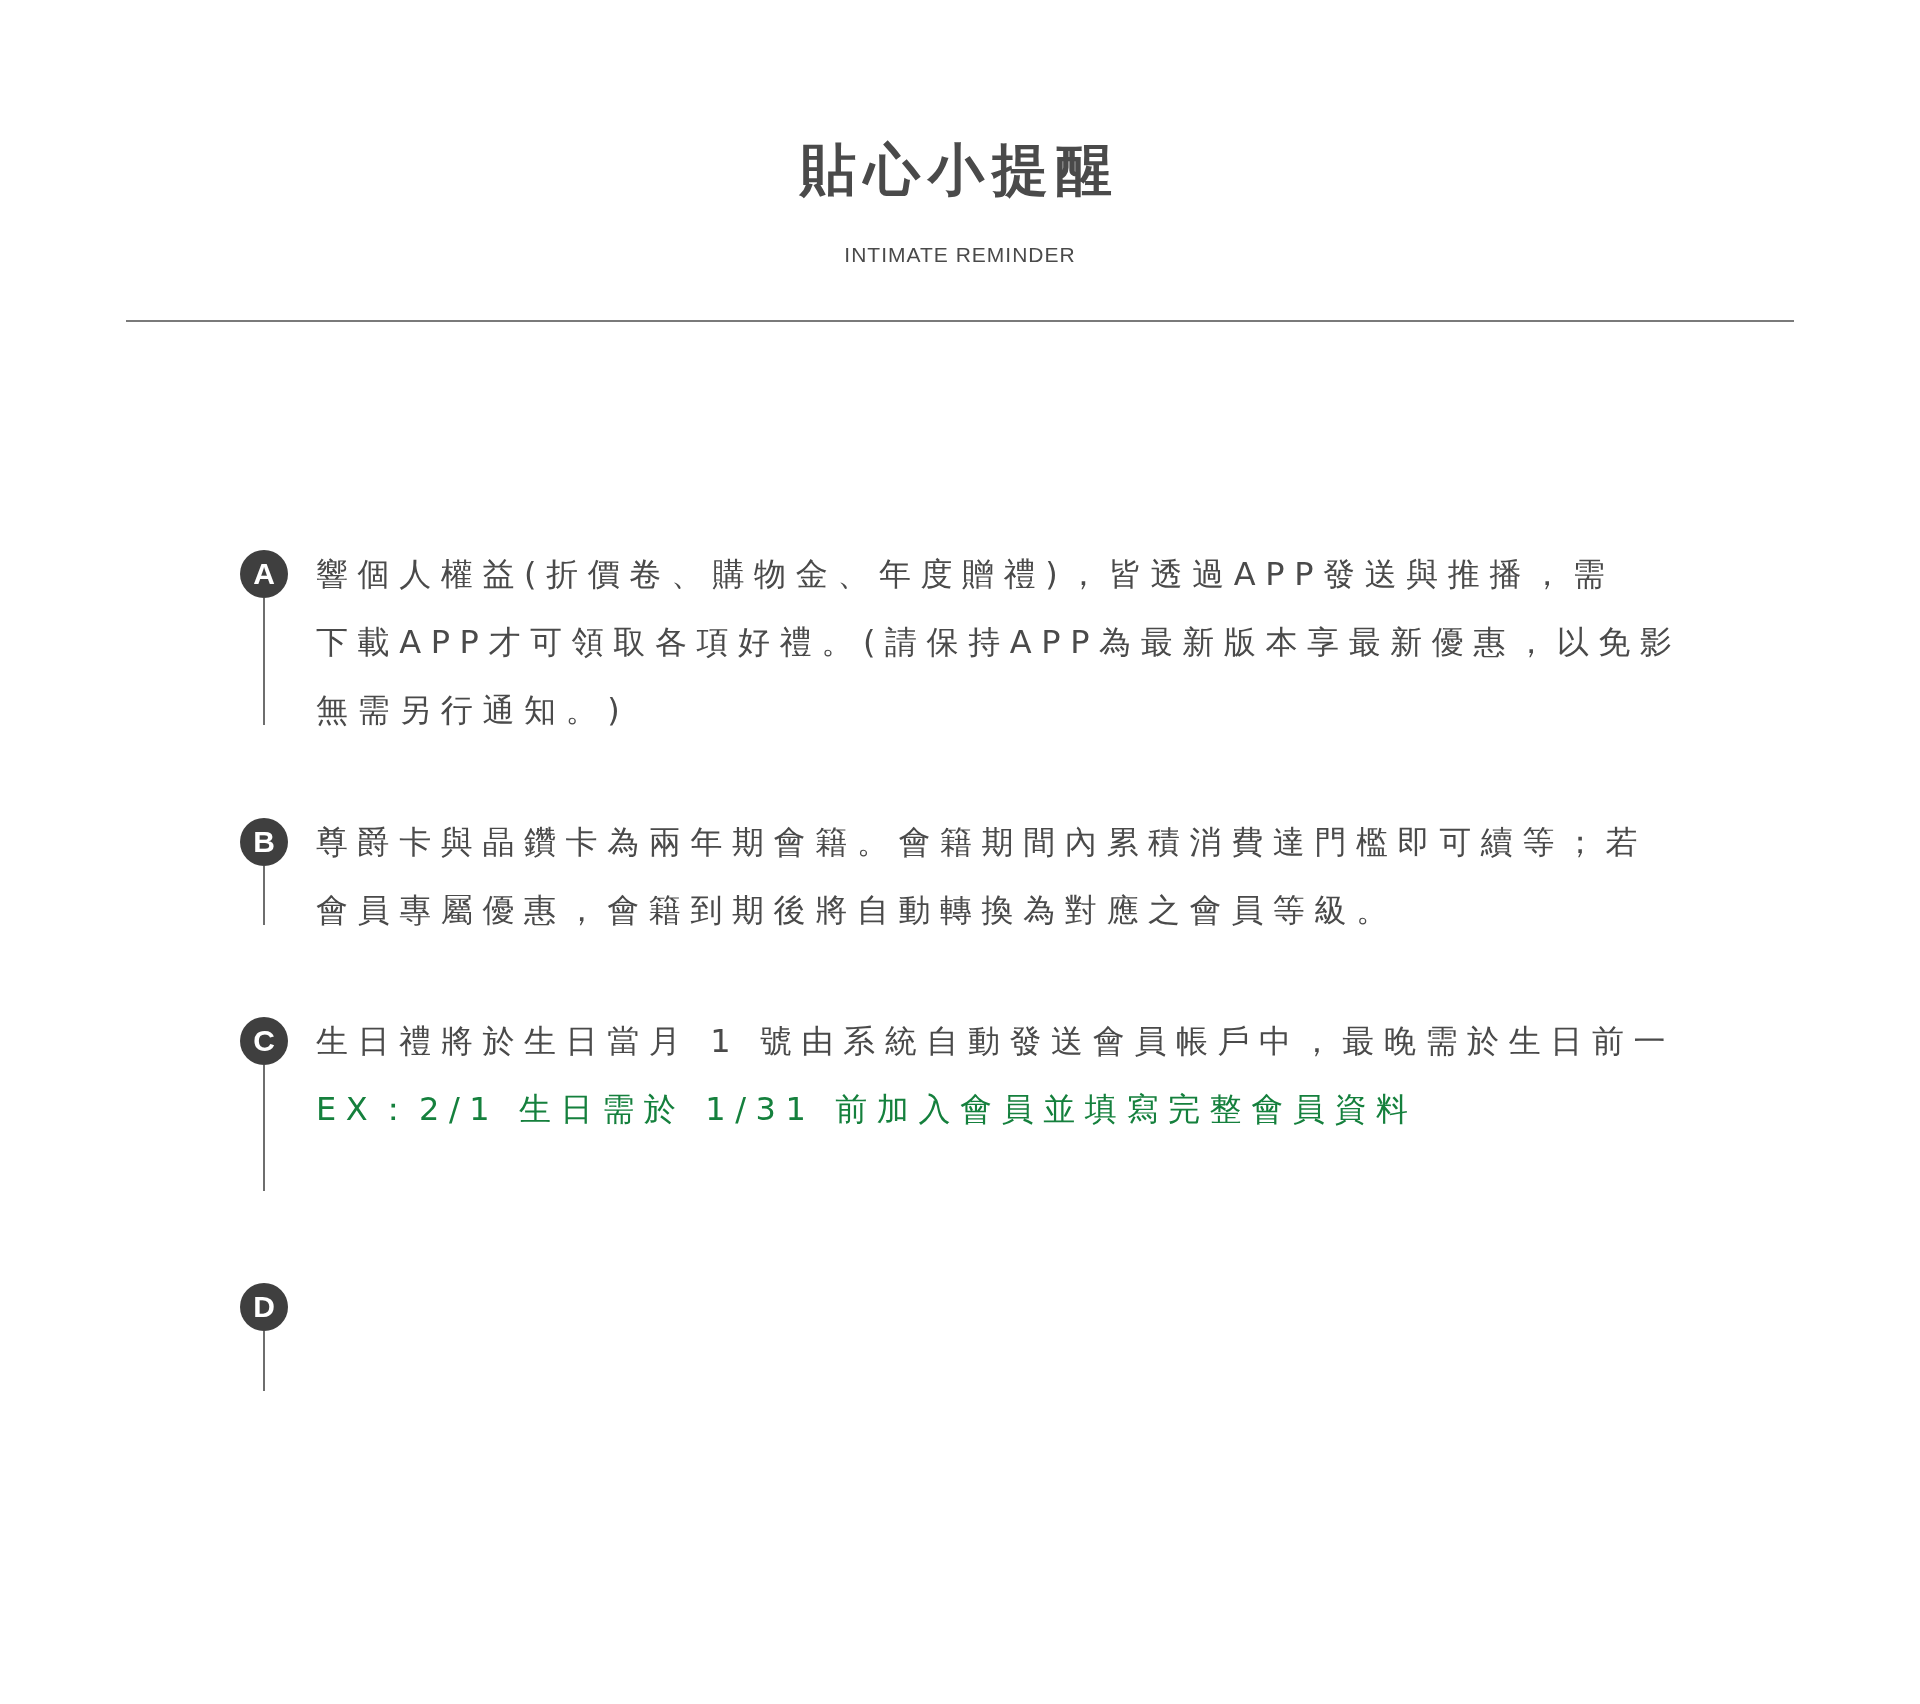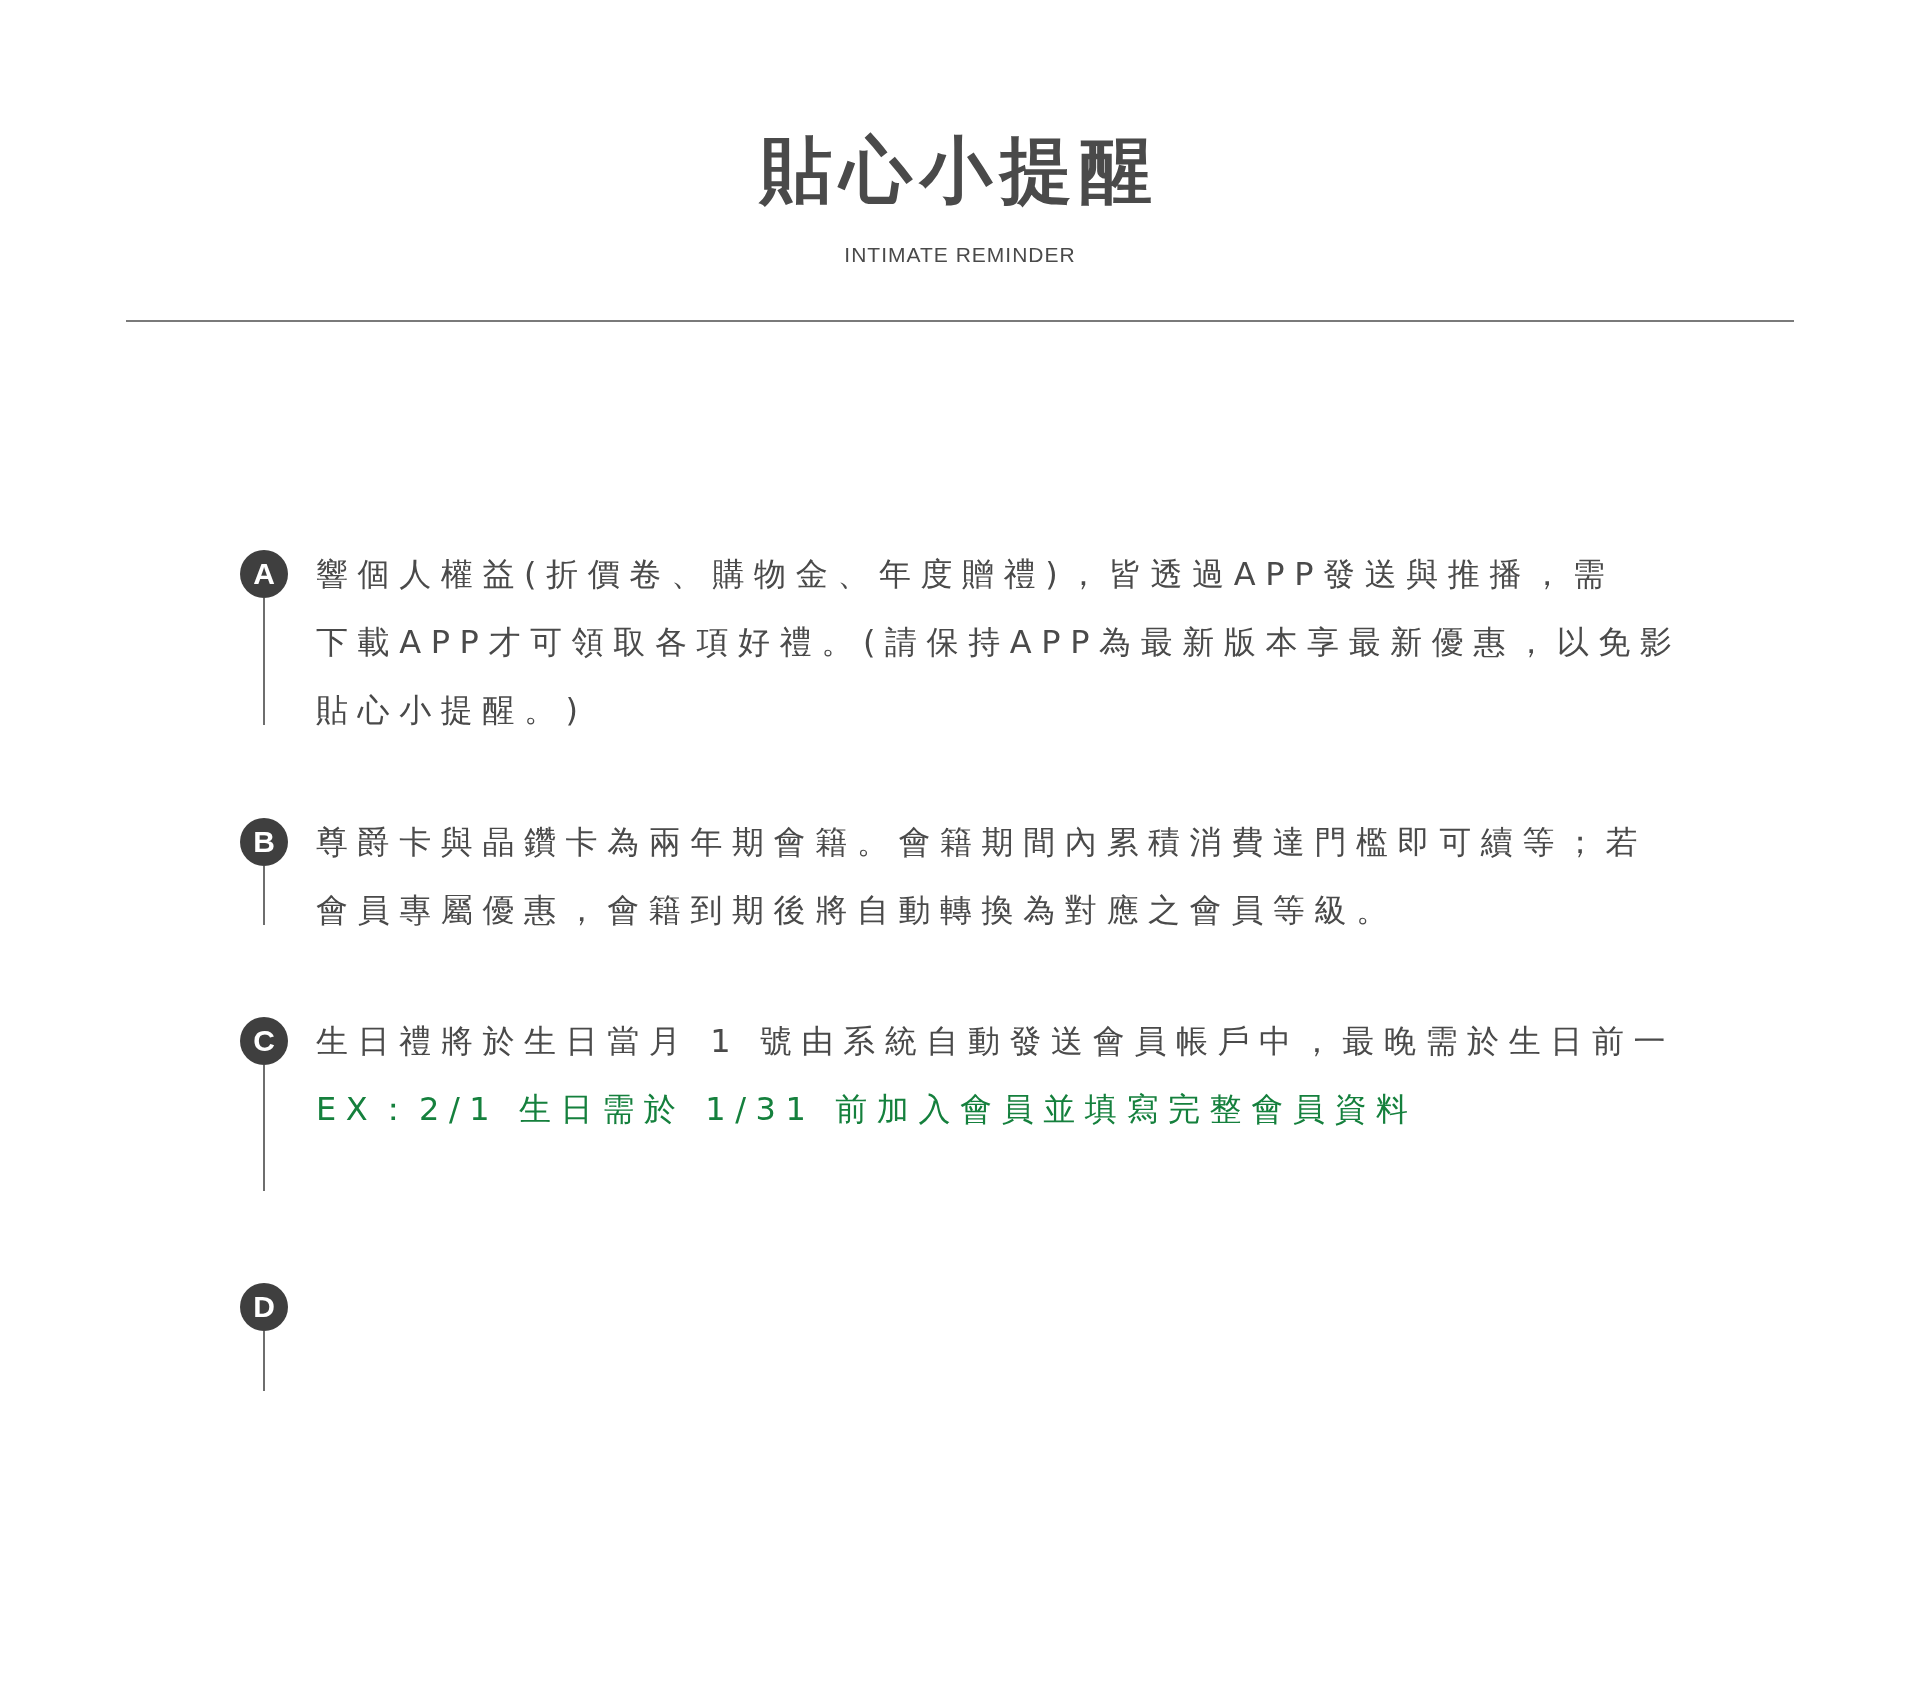--- a/index.html
+++ b/index.html
@@ -14,21 +14,21 @@
     overflow: hidden;
     font-family: "DejaVu Sans", "Liberation Sans", sans-serif;
     color: #4a4a4a;
   }
   .title {
     position: absolute;
     left: 0;
     width: 1920px;
     top: 118px;
     text-align: center;
-    font-size: 72px;
+    font-size: 56px;
     font-weight: bold;
     letter-spacing: 8px;
     line-height: 104px;
     color: #4a4a4a;
   }
   .subtitle {
     position: absolute;
     left: 0;
     width: 1920px;
     top: 242px;
@@ -98,21 +98,21 @@
 <div class="title">貼心小提醒</div>
 <div class="subtitle">INTIMATE REMINDER</div>
 <div class="divider"></div>
 
 <div class="item" style="top:550px; height:176px;">
   <div class="badge">A</div>
   <div class="connector" style="height:127px;"></div>
   <div class="text">
     <span class="line">響個人權益(折價卷、購物金、年度贈禮)，皆透過APP發送與推播，需</span>
     <span class="line">下載APP才可領取各項好禮。(請保持APP為最新版本享最新優惠，以免影</span>
-    <span class="line">貼心小提醒。)</span>
+    <span class="line">無需另行通知。)</span>
   </div>
 </div>
 
 <div class="item" style="top:818px; height:108px;">
   <div class="badge">B</div>
   <div class="connector" style="height:59px;"></div>
   <div class="text">
     <span class="line">尊爵卡與晶鑽卡為兩年期會籍。會籍期間內累積消費達門檻即可續等；若</span>
     <span class="line">會員專屬優惠，會籍到期後將自動轉換為對應之會員等級。</span>
   </div>

